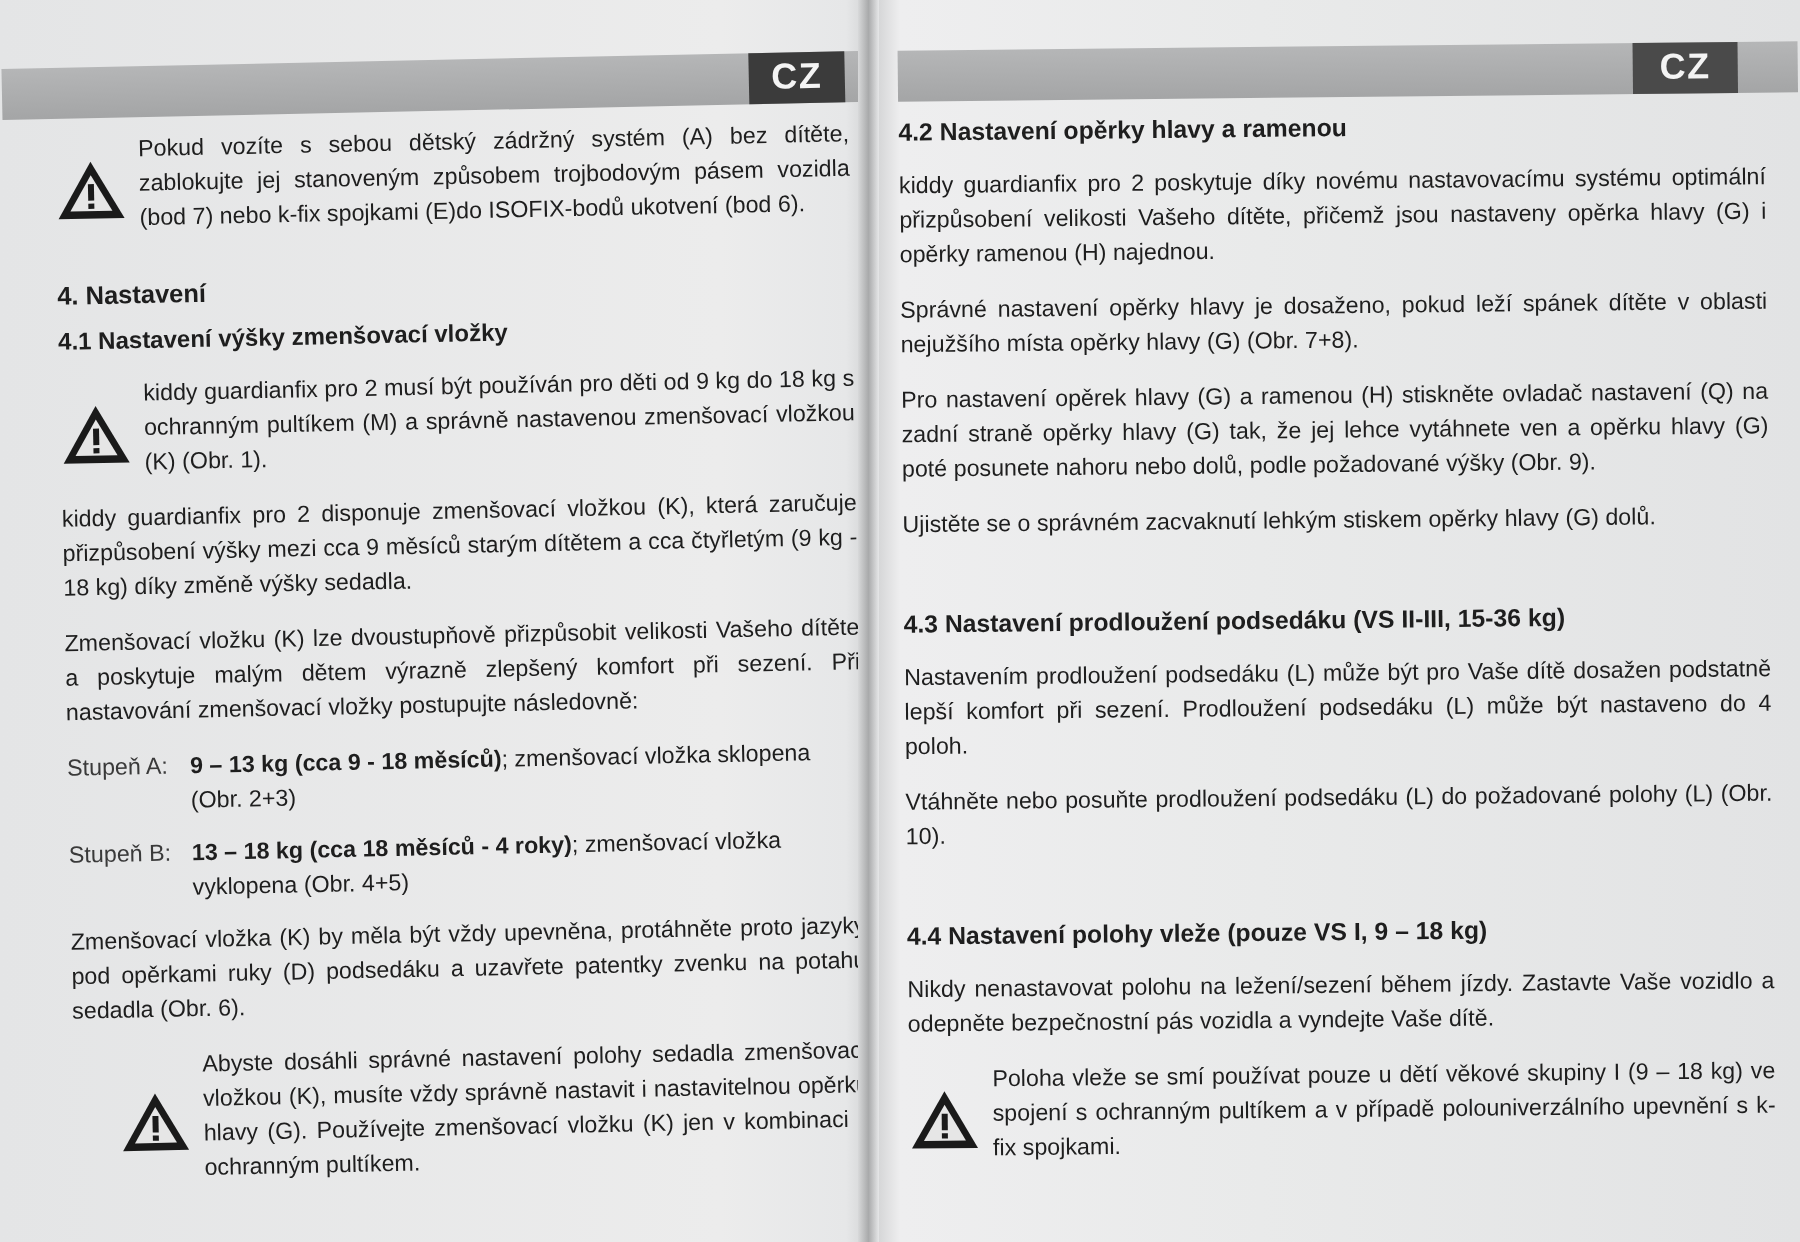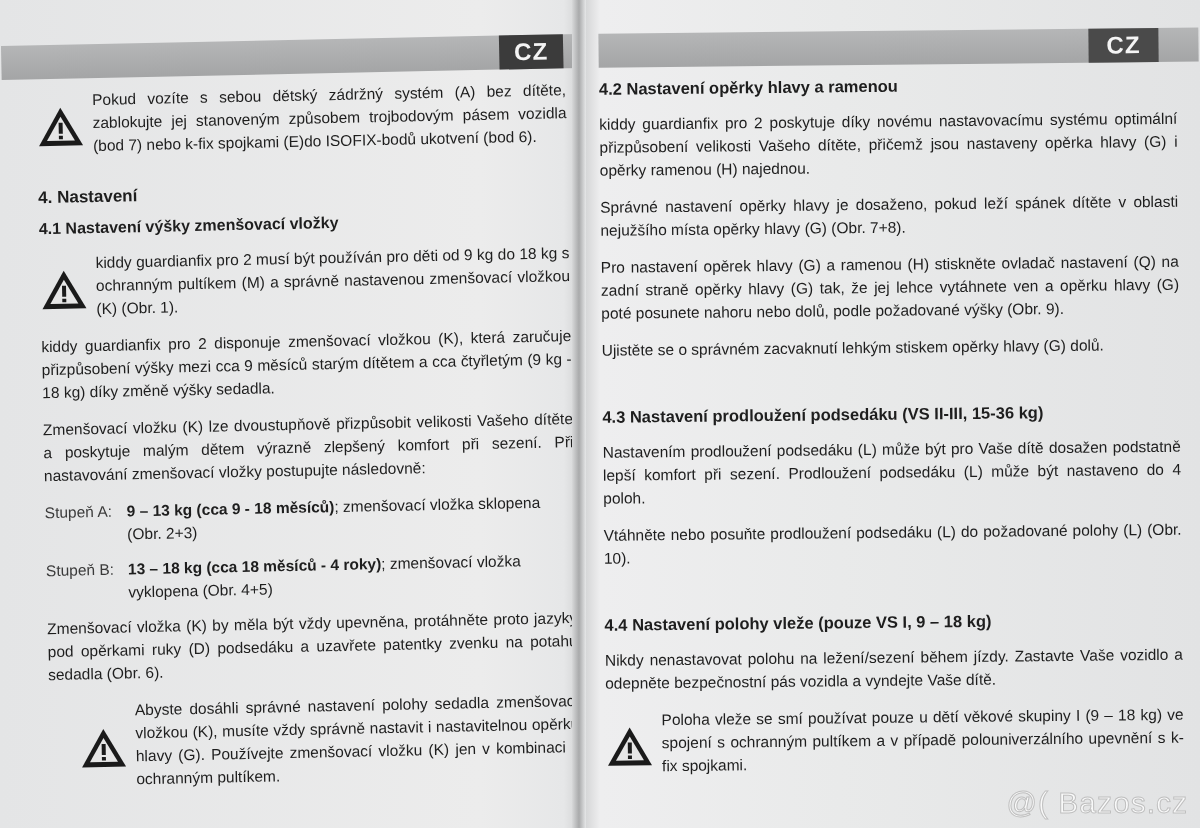--- a/index.html
+++ b/index.html
@@ -155,14 +155,13 @@
           <polygon points="24,2 46,40 2,40" fill="#1a1a1a"></polygon>
           <polygon points="24,11 38,35 10,35" fill="#e6e6e6"></polygon>
           <rect x="22" y="17" width="4" height="11" fill="#1a1a1a"></rect>
           <rect x="22" y="30" width="4" height="3.5" fill="#1a1a1a"></rect>
         </svg>
         <p>Poloha vleže se smí používat pouze u dětí věkové skupiny I (9 – 18 kg) ve spojení s ochranným pultíkem a v případě polouniverzálního upevnění s k-fix spojkami.</p>
       </div>
     </div>
   </div>
 
-  <div class="watermark">@( Bazos.cz</div>
 </div>
 
 </body></html>

